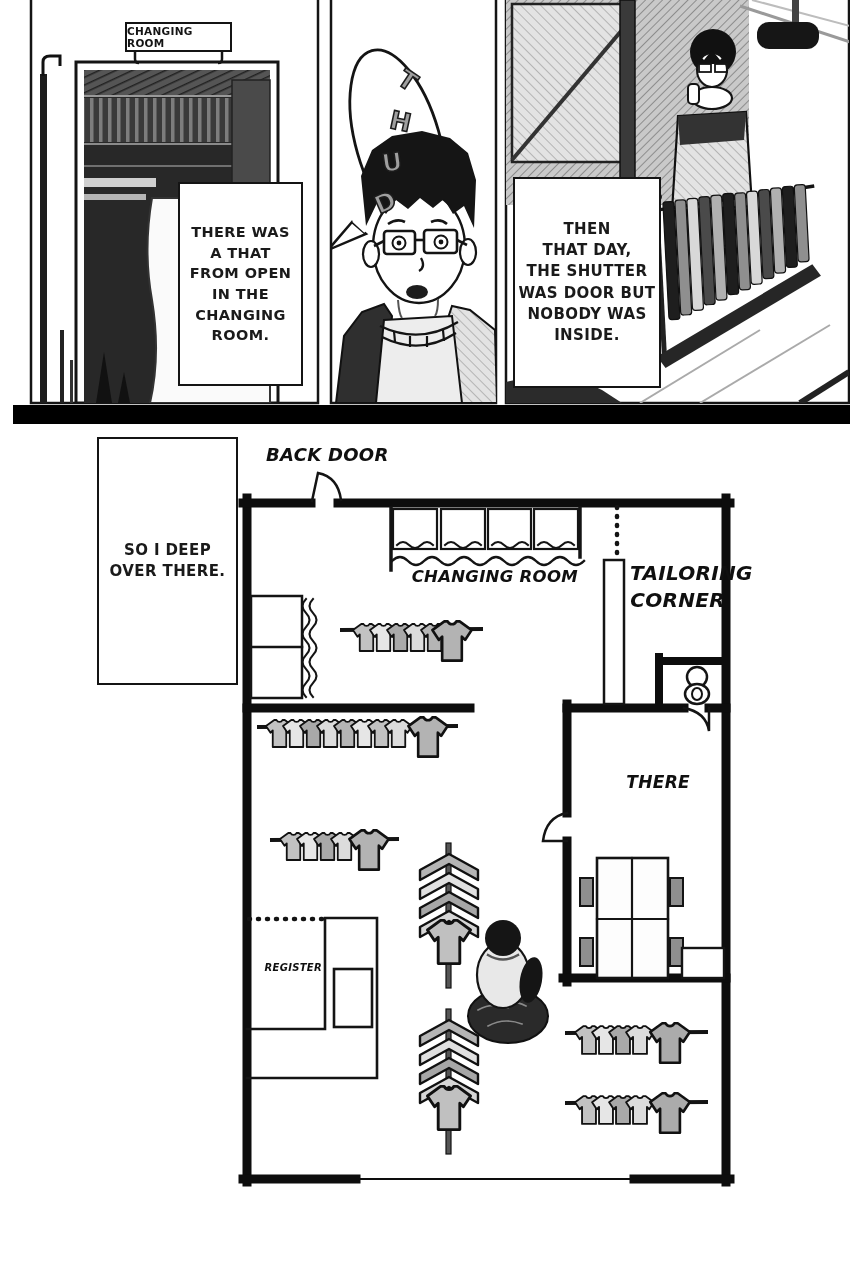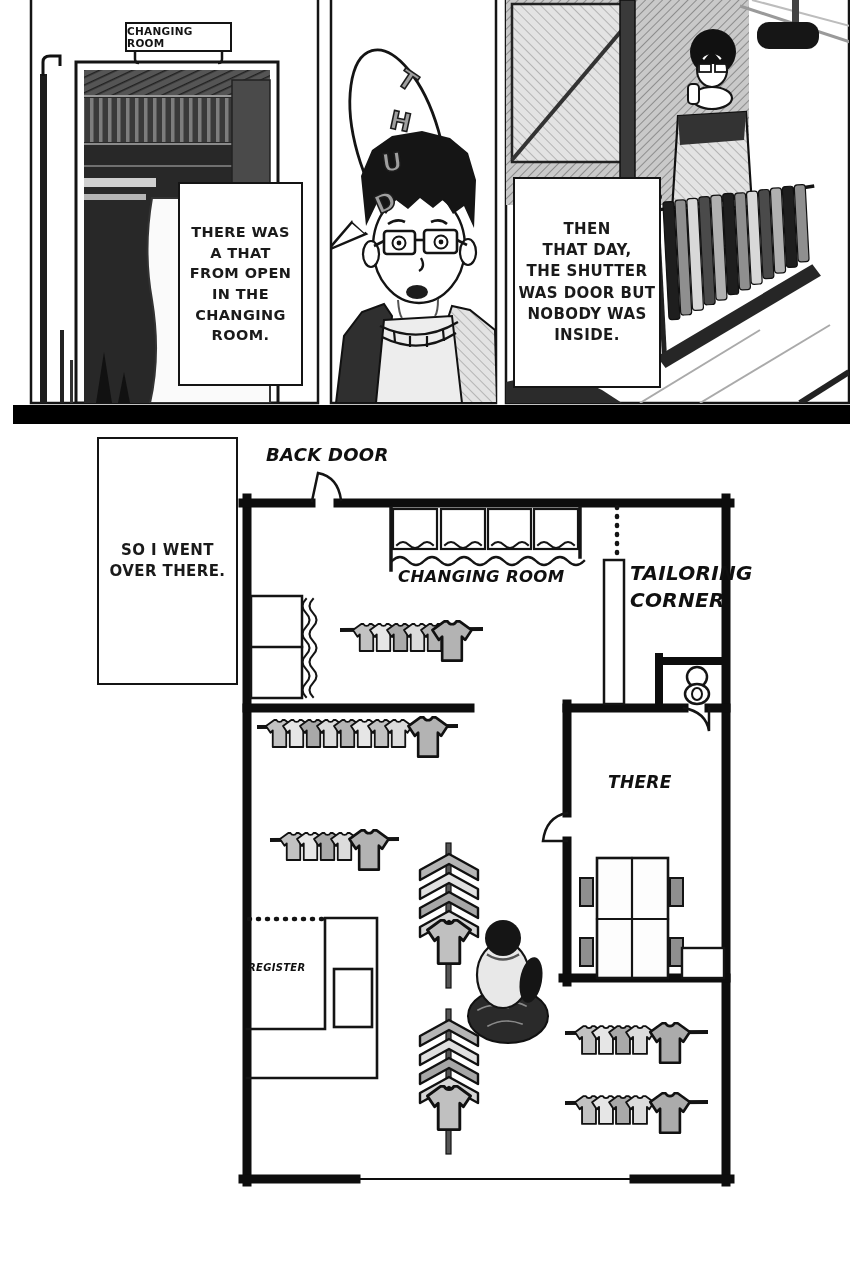--- a/index.html
+++ b/index.html
@@ -8,21 +8,21 @@
   #art{position:absolute;left:0;top:0;z-index:1;}
   .txt{position:absolute;z-index:2;}
   .caption{background:#fff;border:2.5px solid #141414;display:flex;flex-direction:column;
            align-items:center;justify-content:center;text-align:center;
            font-weight:700;letter-spacing:.4px;color:#1a1a1a;}
   .caption span{display:block;line-height:1.42;}
   #cap1{left:178px;top:182px;width:121px;height:200px;font-size:14.5px;}
   #cap3{left:513px;top:163px;width:144px;height:207px;font-size:15px;margin-top:14px;}
   #capPlan{left:97px;top:437px;width:137px;height:244px;font-size:15px;}
   .planlabel{font-style:italic;font-weight:800;color:#101010;white-space:nowrap;
-             letter-spacing:.3px;text-align:left;}
+             letter-spacing:.3px;text-align:right;}
   #lblBackDoor{left:266px;top:444px;width:110px;font-size:18px;}
   #lblChanging{left:398px;top:567px;width:180px;font-size:16.5px;}
   #lblTailoring{left:630px;top:560px;width:95px;font-size:20px;line-height:1.35;}
   #lblOffice{left:608px;top:772px;width:82px;font-size:17px;}
   #lblRegister{left:248px;top:962px;width:74px;font-size:10px;}
   #sign1{left:125px;top:22px;width:103px;height:26px;background:#fff;border:2.5px solid #141414;
          display:flex;align-items:center;justify-content:center;font-size:10.5px;
          font-weight:800;letter-spacing:.3px;}
   .sfxL{position:absolute;z-index:2;font-size:25px;font-weight:800;color:#9f9f9f;
         -webkit-text-stroke:1.6px #1c1c1c;}
@@ -366,21 +366,21 @@
 <div id="cap3" class="txt caption">
   <span>THEN</span>
   <span>THAT DAY,</span>
   <span>THE SHUTTER</span>
   <span>WAS DOOR BUT</span>
   <span>NOBODY WAS</span>
   <span>INSIDE.</span>
 </div>
 
 <div id="capPlan" class="txt caption">
-  <span>SO I WENT</span>
+  <span>SO I DEEP</span>
   <span>OVER THERE.</span>
 </div>
 
 <div id="lblBackDoor" class="txt planlabel">BACK DOOR</div>
 <div id="lblChanging" class="txt planlabel">CHANGING ROOM</div>
 <div id="lblTailoring" class="txt planlabel">
   <span style="display:block">TAILORING</span>
   <span style="display:block">CORNER</span>
 </div>
 <div id="lblOffice" class="txt planlabel">THERE</div>

